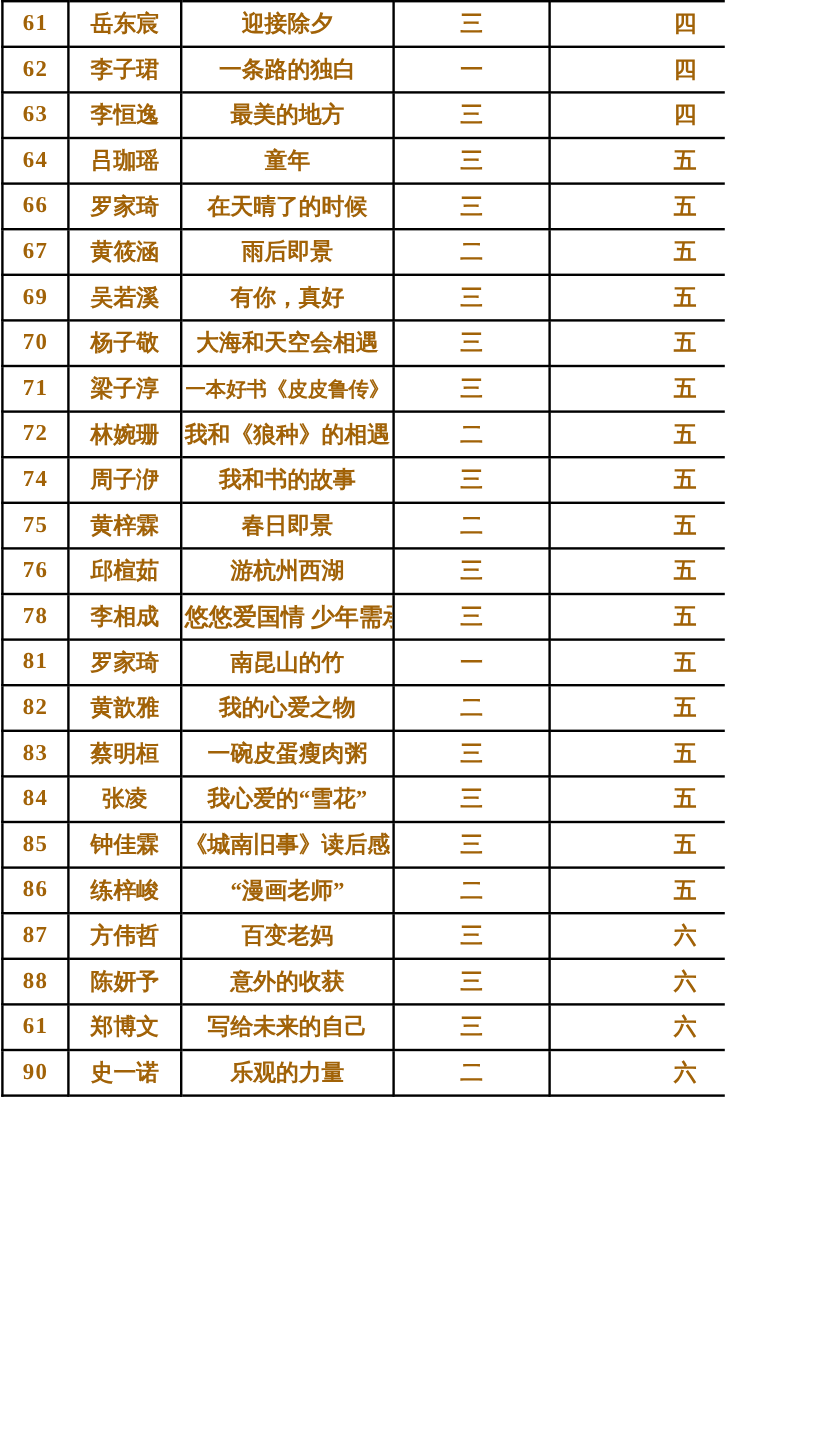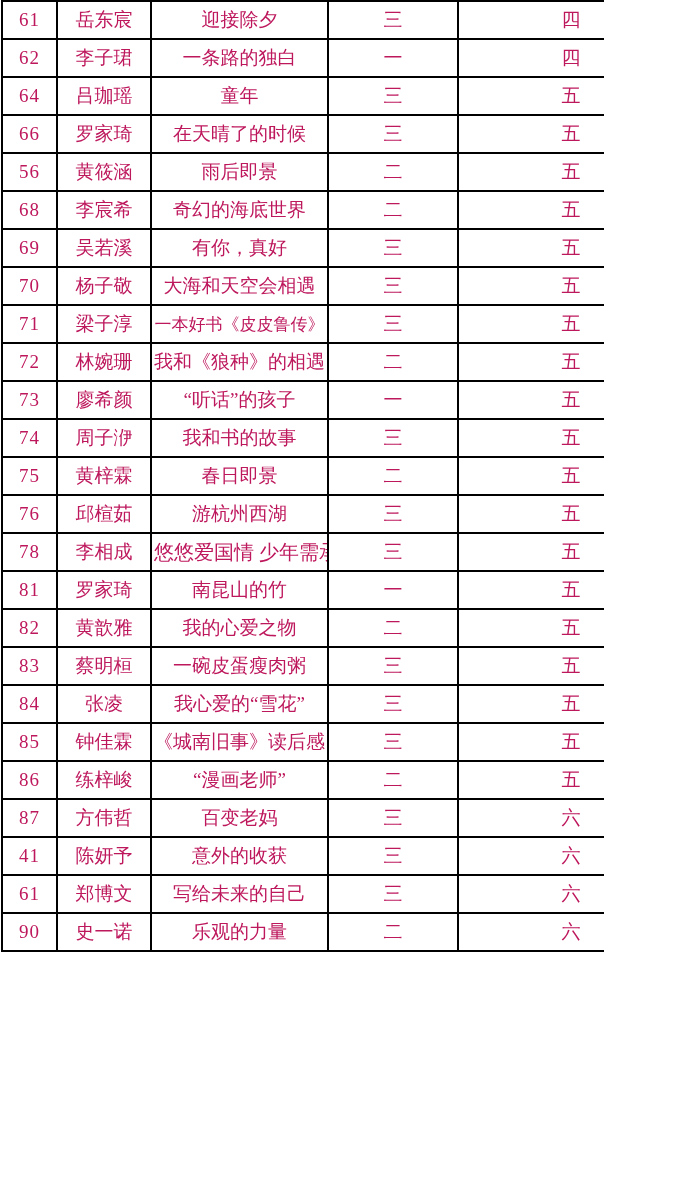--- a/index.html
+++ b/index.html
@@ -5,22 +5,23 @@
   html, body {
     margin: 0;
     padding: 0;
     background: #ffffff;
   }
   .page {
     width: 604px;
     height: 1201px;
     overflow: hidden;
     background: #ffffff;
-    color: #be185d;
+    color: #a16207;
     font-family: "Liberation Serif", "DejaVu Serif", serif;
+    font-weight: bold;
   }
   table.results {
     border-collapse: collapse;
     table-layout: fixed;
     margin: 0 0 0 1px;
     width: 682px;
   }
   table.results td {
     border: 2px solid #000000;
     height: 36px;
@@ -54,44 +55,44 @@
     <td class="c-grade">四</td>
   </tr>
         <tr>
     <td class="c-no">62</td>
     <td class="c-name">李子珺</td>
     <td class="c-title">一条路的独白</td>
     <td class="c-rank">一</td>
     <td class="c-grade">四</td>
   </tr>
         <tr>
+    <td class="c-no">63</td>
+    <td class="c-name">李恒逸</td>
+    <td class="c-title">最美的地方</td>
+    <td class="c-rank">三</td>
+    <td class="c-grade">四</td>
+  </tr>
+        <tr>
     <td class="c-no">64</td>
     <td class="c-name">吕珈瑶</td>
     <td class="c-title">童年</td>
     <td class="c-rank">三</td>
     <td class="c-grade">五</td>
   </tr>
         <tr>
     <td class="c-no">66</td>
     <td class="c-name">罗家琦</td>
     <td class="c-title">在天晴了的时候</td>
     <td class="c-rank">三</td>
     <td class="c-grade">五</td>
   </tr>
         <tr>
-    <td class="c-no">56</td>
+    <td class="c-no">67</td>
     <td class="c-name">黄筱涵</td>
     <td class="c-title">雨后即景</td>
-    <td class="c-rank">二</td>
-    <td class="c-grade">五</td>
-  </tr>
-        <tr>
-    <td class="c-no">68</td>
-    <td class="c-name">李宸希</td>
-    <td class="c-title">奇幻的海底世界</td>
     <td class="c-rank">二</td>
     <td class="c-grade">五</td>
   </tr>
         <tr>
     <td class="c-no">69</td>
     <td class="c-name">吴若溪</td>
     <td class="c-title">有你，真好</td>
     <td class="c-rank">三</td>
     <td class="c-grade">五</td>
   </tr>
@@ -107,27 +108,20 @@
     <td class="c-name">梁子淳</td>
     <td class="c-title" style="font-size: 17px;">一本好书《皮皮鲁传》</td>
     <td class="c-rank">三</td>
     <td class="c-grade">五</td>
   </tr>
         <tr>
     <td class="c-no">72</td>
     <td class="c-name">林婉珊</td>
     <td class="c-title">我和《狼种》的相遇</td>
     <td class="c-rank">二</td>
-    <td class="c-grade">五</td>
-  </tr>
-        <tr>
-    <td class="c-no">73</td>
-    <td class="c-name">廖希颜</td>
-    <td class="c-title">“听话”的孩子</td>
-    <td class="c-rank">一</td>
     <td class="c-grade">五</td>
   </tr>
         <tr>
     <td class="c-no">74</td>
     <td class="c-name">周子洢</td>
     <td class="c-title">我和书的故事</td>
     <td class="c-rank">三</td>
     <td class="c-grade">五</td>
   </tr>
         <tr>
@@ -194,21 +188,21 @@
     <td class="c-grade">五</td>
   </tr>
         <tr>
     <td class="c-no">87</td>
     <td class="c-name">方伟哲</td>
     <td class="c-title">百变老妈</td>
     <td class="c-rank">三</td>
     <td class="c-grade">六</td>
   </tr>
         <tr>
-    <td class="c-no">41</td>
+    <td class="c-no">88</td>
     <td class="c-name">陈妍予</td>
     <td class="c-title">意外的收获</td>
     <td class="c-rank">三</td>
     <td class="c-grade">六</td>
   </tr>
         <tr>
     <td class="c-no">61</td>
     <td class="c-name">郑博文</td>
     <td class="c-title">写给未来的自己</td>
     <td class="c-rank">三</td>

